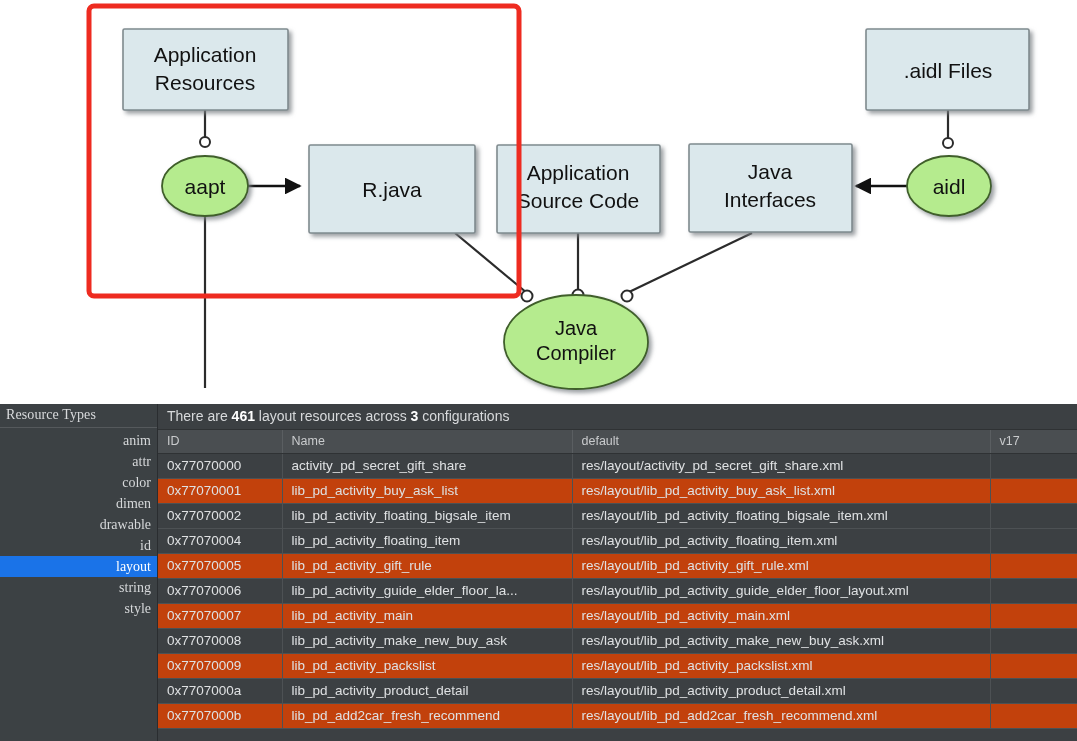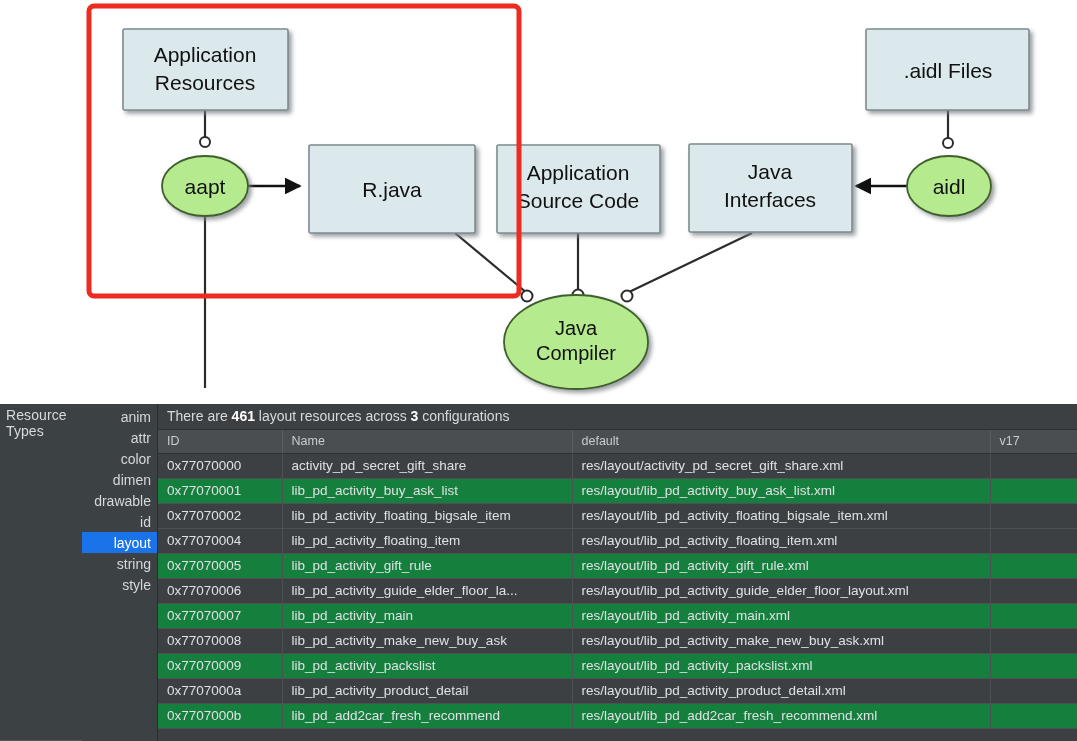--- a/index.html
+++ b/index.html
@@ -44,23 +44,24 @@
     font-size: 13.5px;
     color: #d8dadc;
   }
 
   
   #sidebar {
     width: 158px;
     min-width: 158px;
     background: #ec4899;
     display: flex;
-    flex-direction: row;
+    flex-direction: column;
     border-right: 1px solid #2a2d30;
     box-sizing: border-box;
+    font-family: Liberation Serif, serif;
   }
   #sidebar-title {
     padding: 3px 6px 4px 6px;
     font-size: 14px;
     color: #d8dadc;
     border-bottom: 1px solid #55595c;
     background: #3c4144;
     letter-spacing: .1px;
   }
   #sidebar-list {
@@ -129,21 +130,21 @@
     border-bottom: 1px solid #4d5154;
     color: #dfe1e3;
     white-space: nowrap;
     overflow: hidden;
     text-overflow: ellipsis;
     height: 18px;
     line-height: 18px;
   }
   table.res-table td:last-child { border-right: none; }
   table.res-table tr.odd  td { background: #3c4043; }
-  table.res-table tr.even td { background: #15803d; }
+  table.res-table tr.even td { background: #c2410c; }
   #table-scroll {
     flex: 1;
     overflow: hidden;
   }
 </style>
 </head>
 <body>
 
 <div id="diagram">
   <svg width="1077" height="404" viewBox="0 0 1077 404" xmlns="http://www.w3.org/2000/svg">

